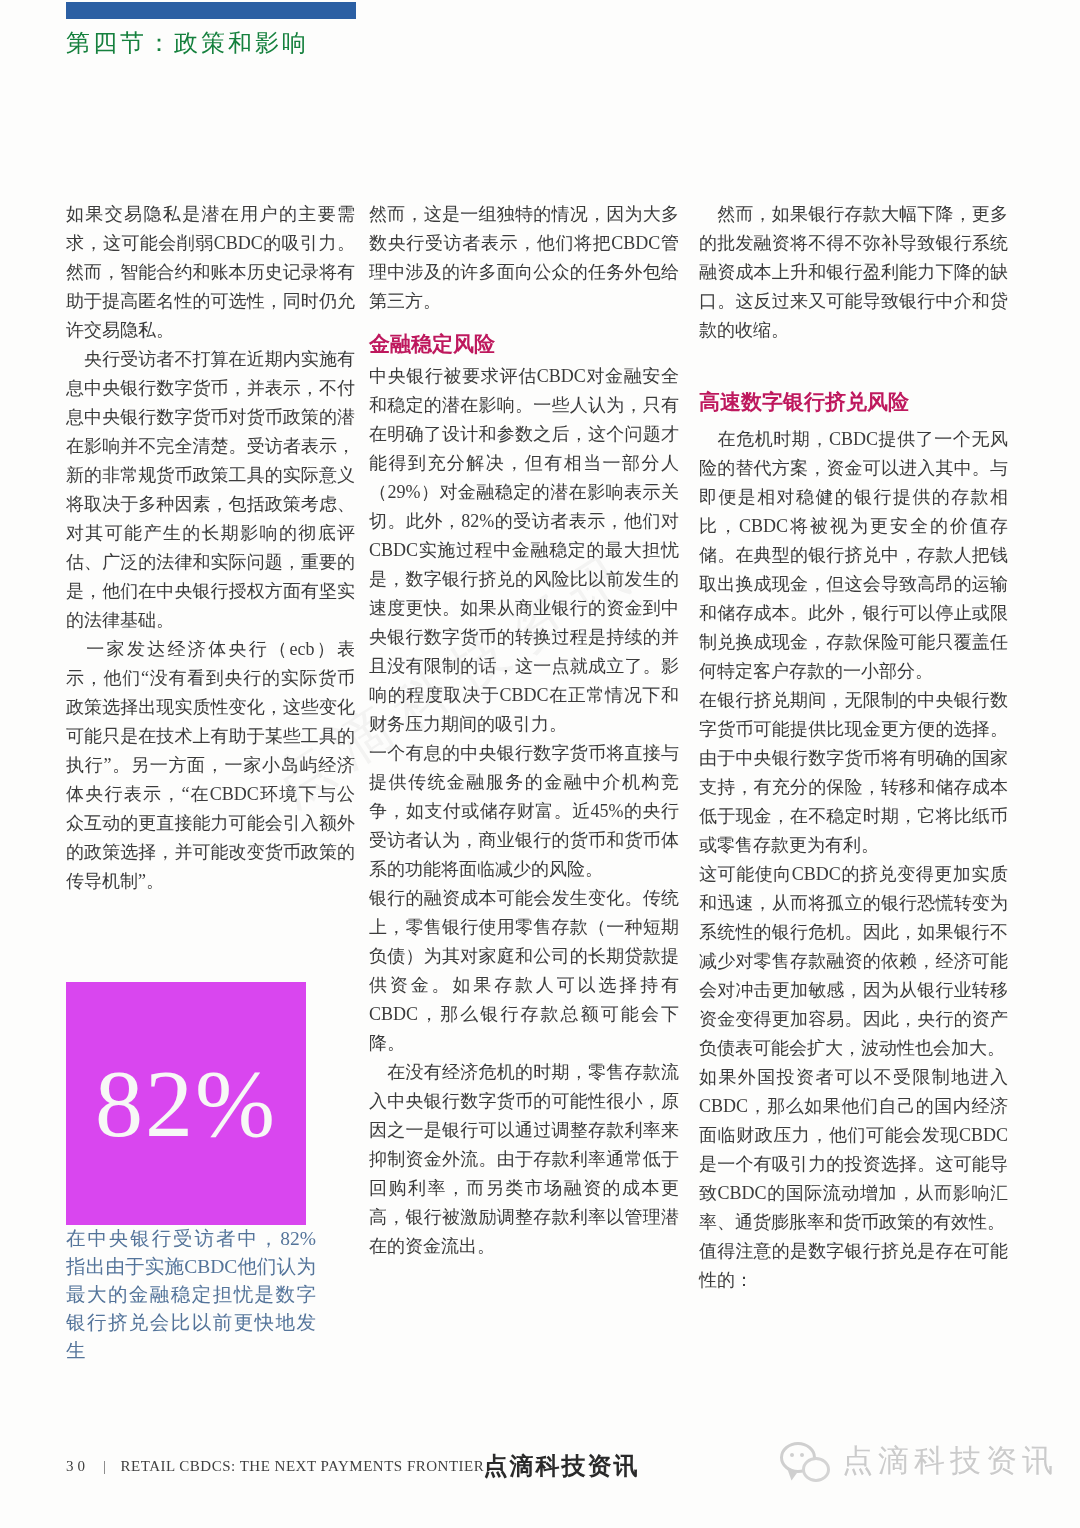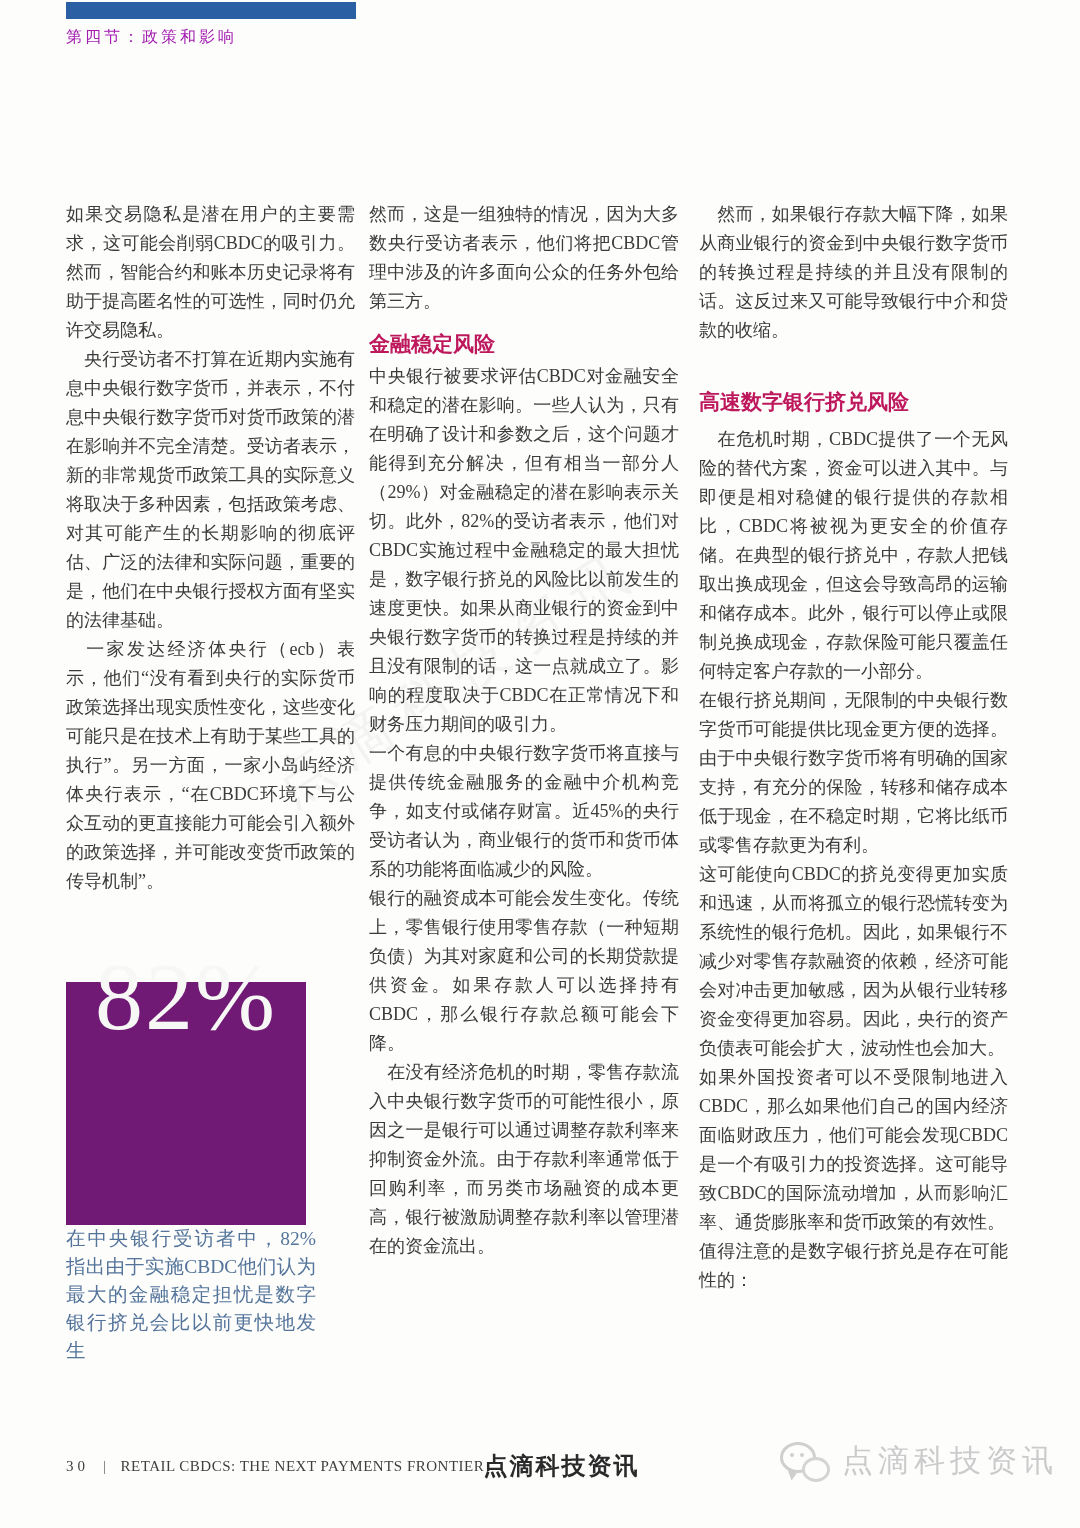--- a/index.html
+++ b/index.html
@@ -5,40 +5,40 @@
   html,body { margin:0; padding:0; background:#ffffff; }
   .page {
     position:relative; width:1080px; height:1528px;
     background:#fdfdfc; overflow:hidden;
     font-family:"Liberation Serif","DejaVu Serif",serif;
     color:#3b3b3b;
   }
   .topbar { position:absolute; left:66px; top:2px; width:290px; height:17px; background:#2b5fa3; }
   .section-label {
     position:absolute; left:66px; top:27px;
-    font-size:16px; letter-spacing:3px; color:#a21caf;
+    font-size:24px; letter-spacing:3px; color:#15803d;
   }
   .columns {
     position:absolute; left:66px; top:200px; width:961px;
     display:flex; align-items:flex-start;
   }
   .col { font-size:18px; line-height:29px; text-align:justify; }
   .col p { margin:0; }
   .col1 { width:289px; margin-right:14px; }
   .col2 { width:310px; margin-right:20px; }
   .col3 { width:309px; }
   .col h3 {
     font-size:21px; line-height:26px; color:#be185d;
     margin:15px 0 5px 0; font-weight:bold;
     font-family:"Liberation Sans","DejaVu Sans",sans-serif;
   }
   .col3 h3 { margin-top:46px; margin-bottom:8px;font-family:Liberation Mono, monospace; }
   .statbox {
-    width:240px; height:243px; margin-top:86px; background:#701a75;
-    display:flex; align-items:flex-start; justify-content:center;
+    width:240px; height:243px; margin-top:86px; background:#d946ef;
+    display:flex; align-items:center; justify-content:center;
   }
   .stat-value {
     color:#f7f8f6; font-size:96px; letter-spacing:2px;
     font-family:"Liberation Serif","DejaVu Serif",serif;
   }
   .stat-caption {
     width:250px; margin-top:16px;
     font-size:19.5px; line-height:28px; color:#54749a; text-align:justify;
   }
   .footer-left {
@@ -113,21 +113,21 @@
     <div class="col col2">
       <p>然而，这是一组独特的情况，因为大多数央行受访者表示，他们将把CBDC管理中涉及的许多面向公众的任务外包给第三方。</p>
       <h3>金融稳定风险</h3>
       <p>中央银行被要求评估CBDC对金融安全和稳定的潜在影响。一些人认为，只有在明确了设计和参数之后，这个问题才能得到充分解决，但有相当一部分人（29%）对金融稳定的潜在影响表示关切。此外，82%的受访者表示，他们对CBDC实施过程中金融稳定的最大担忧是，数字银行挤兑的风险比以前发生的速度更快。如果从商业银行的资金到中央银行数字货币的转换过程是持续的并且没有限制的话，这一点就成立了。影响的程度取决于CBDC在正常情况下和财务压力期间的吸引力。</p>
       <p>一个有息的中央银行数字货币将直接与提供传统金融服务的金融中介机构竞争，如支付或储存财富。近45%的央行受访者认为，商业银行的货币和货币体系的功能将面临减少的风险。</p>
       <p>银行的融资成本可能会发生变化。传统上，零售银行使用零售存款（一种短期负债）为其对家庭和公司的长期贷款提供资金。如果存款人可以选择持有CBDC，那么银行存款总额可能会下降。</p>
       <p>　在没有经济危机的时期，零售存款流入中央银行数字货币的可能性很小，原因之一是银行可以通过调整存款利率来抑制资金外流。由于存款利率通常低于回购利率，而另类市场融资的成本更高，银行被激励调整存款利率以管理潜在的资金流出。</p>
     </div>
 
     <div class="col col3">
-      <p>　然而，如果银行存款大幅下降，如果从商业银行的资金到中央银行数字货币的转换过程是持续的并且没有限制的话。这反过来又可能导致银行中介和贷款的收缩。</p>
+      <p>　然而，如果银行存款大幅下降，更多的批发融资将不得不弥补导致银行系统融资成本上升和银行盈利能力下降的缺口。这反过来又可能导致银行中介和贷款的收缩。</p>
       <h3>高速数字银行挤兑风险</h3>
       <p>　在危机时期，CBDC提供了一个无风险的替代方案，资金可以进入其中。与即便是相对稳健的银行提供的存款相比，CBDC将被视为更安全的价值存储。在典型的银行挤兑中，存款人把钱取出换成现金，但这会导致高昂的运输和储存成本。此外，银行可以停止或限制兑换成现金，存款保险可能只覆盖任何特定客户存款的一小部分。</p>
       <p>在银行挤兑期间，无限制的中央银行数字货币可能提供比现金更方便的选择。由于中央银行数字货币将有明确的国家支持，有充分的保险，转移和储存成本低于现金，在不稳定时期，它将比纸币或零售存款更为有利。</p>
       <p>这可能使向CBDC的挤兑变得更加实质和迅速，从而将孤立的银行恐慌转变为系统性的银行危机。因此，如果银行不减少对零售存款融资的依赖，经济可能会对冲击更加敏感，因为从银行业转移资金变得更加容易。因此，央行的资产负债表可能会扩大，波动性也会加大。</p>
       <p>如果外国投资者可以不受限制地进入CBDC，那么如果他们自己的国内经济面临财政压力，他们可能会发现CBDC是一个有吸引力的投资选择。这可能导致CBDC的国际流动增加，从而影响汇率、通货膨胀率和货币政策的有效性。</p>
       <p>值得注意的是数字银行挤兑是存在可能性的：</p>
     </div>
 
   </div>
 

